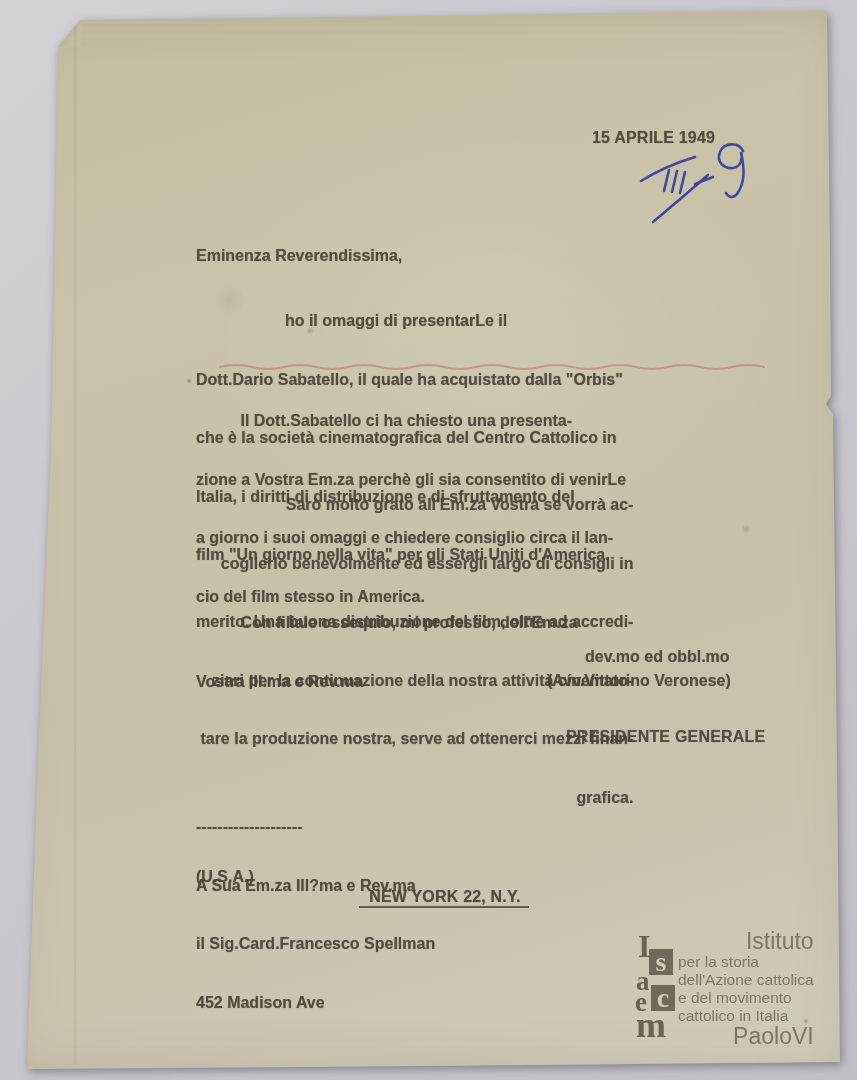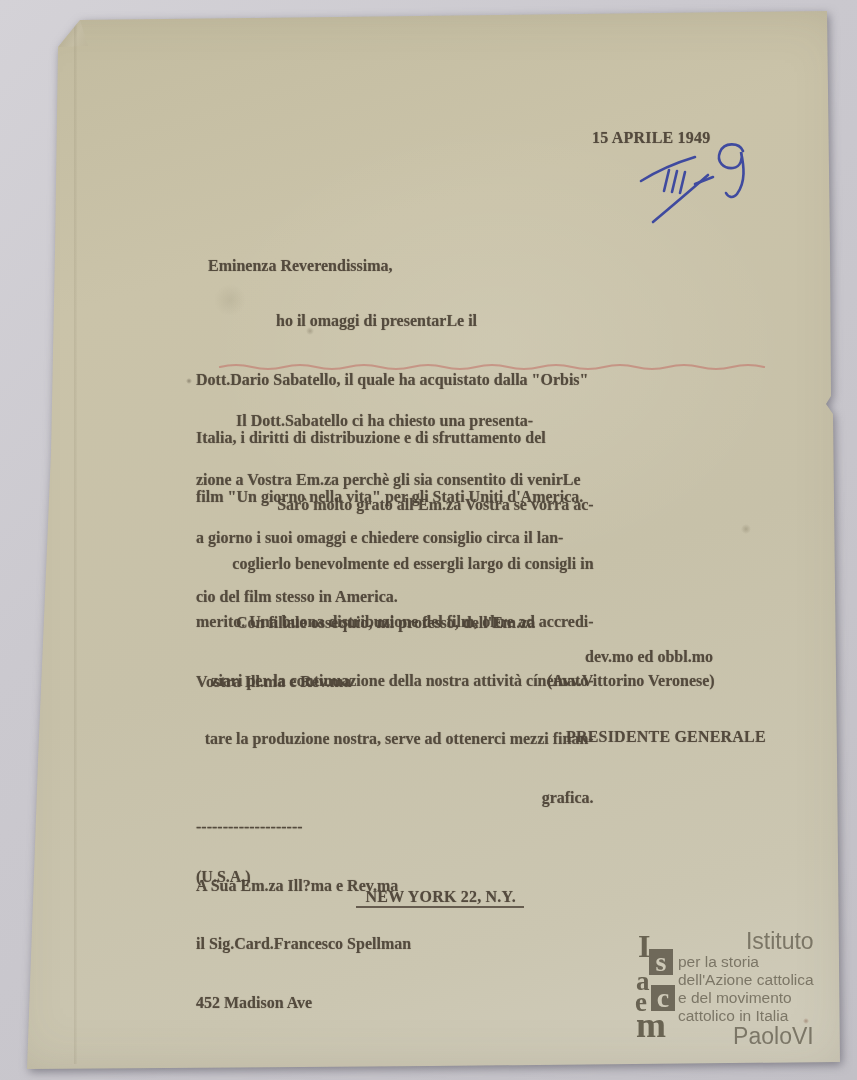--- a/index.html
+++ b/index.html
@@ -16,21 +16,21 @@
       radial-gradient(circle 14px at 230px 300px,rgba(95,88,60,.10),transparent 16px),
       radial-gradient(circle 2px at 806px 1021px,rgba(110,60,40,.4),transparent 3px),
       linear-gradient(163deg,#c2bb9f 0%,#cac3a9 25%,#c7c1a9 55%,#cbc6b1 82%,#d1cdbd 100%);
     box-shadow:inset 0 0 60px rgba(95,88,62,0.22);}
   .paper-wrap{position:absolute;inset:0;filter:drop-shadow(2px 3px 5px rgba(75,73,85,.55));}
   .dogear{position:absolute;left:56px;top:18px;width:38px;height:34px;
     clip-path:polygon(2px 29px,24px 2px,32px 28px);
     background:linear-gradient(115deg,rgba(145,135,105,.40) 0%,rgba(200,193,170,.55) 55%,rgba(170,160,130,.30) 100%);}
   .crease{position:absolute;left:74px;top:20px;width:3px;height:1044px;
     background:linear-gradient(to right,rgba(110,100,75,.14),rgba(110,100,75,.04));}
-  .typed{position:absolute;font-family:Liberation Serif, serif;
+  .typed{position:absolute;font-family:Liberation Sans, sans-serif;
     font-size:16px;line-height:19.5px;font-weight:700;color:#4d4337;
     white-space:pre;text-shadow:0 0 1px rgba(77,67,55,.55);opacity:.94;}
   .caps{letter-spacing:.2px;}
   .underline-city{border-bottom:2px solid rgba(77,67,55,.85);padding:0 8px 1px 10px;margin-left:-10px;}
   .hand-svg,.wave-svg{position:absolute;pointer-events:none;}
   
   .wm{position:absolute;left:636px;top:930px;width:186px;height:118px;opacity:.82;}
   .wm-strip{position:absolute;left:0;top:0;width:40px;height:112px;
     font-family:"Liberation Serif","DejaVu Serif",serif;font-weight:700;color:#544e3d;}
   .wm-strip .blk{position:absolute;background:#5b5546;color:#cfcab8;
@@ -57,25 +57,26 @@
           <path d="M641 181 Q665 166 695 157"></path>
           <path d="M708 175 Q684 196 653 222"></path>
           <path d="M669 170 L664 191"></path>
           <path d="M677 171 L672 192"></path>
           <path d="M685 172 L680 193"></path>
           <path d="M695 184 L713 177"></path>
           <path d="M743 151 C739 142 724 142 720 152 C716 162 724 169 733 168 C741 167 743 158 741 152 C744 166 746 182 737 194 C733 199 728 197 726 193"></path>
         </g>
       </svg>
 
-      <div class="typed" style="left:196px;top:256px;margin-left:12px;">Eminenza Reverendissima,</div>
+      <div class="typed" style="left:196px;top:246px;">Eminenza Reverendissima,</div>
 
       <div class="typed" style="left:196px;top:272px;">
         <div>                    ho il omaggi di presentarLe il</div>
         <div>Dott.Dario Sabatello, il quale ha acquistato dalla "Orbis"</div>
+        <div>che è la società cinematografica del Centro Cattolico in</div>
         <div>Italia, i diritti di distribuzione e di sfruttamento del</div>
         <div>film "Un giorno nella vita" per gli Stati Uniti d'America.</div>
       </div>
 
       <svg class="wave-svg" style="left:218px;top:360px;" width="560" height="14" viewBox="0 0 560 14">
         <path d="M2 7 Q18 3 34 7 T66 7 T98 7 T130 7 T162 7 T194 7 T226 7 T258 7 T290 7 T322 7 T354 7 T386 7 T418 7 T450 7 T482 7 T514 7 T546 7" fill="none" stroke="rgba(193,110,100,.55)" stroke-width="2.2" stroke-linecap="round"></path>
       </svg>
 
       <div class="typed" style="left:196px;top:372px;">
         <div>          Il Dott.Sabatello ci ha chiesto una presenta-</div>

